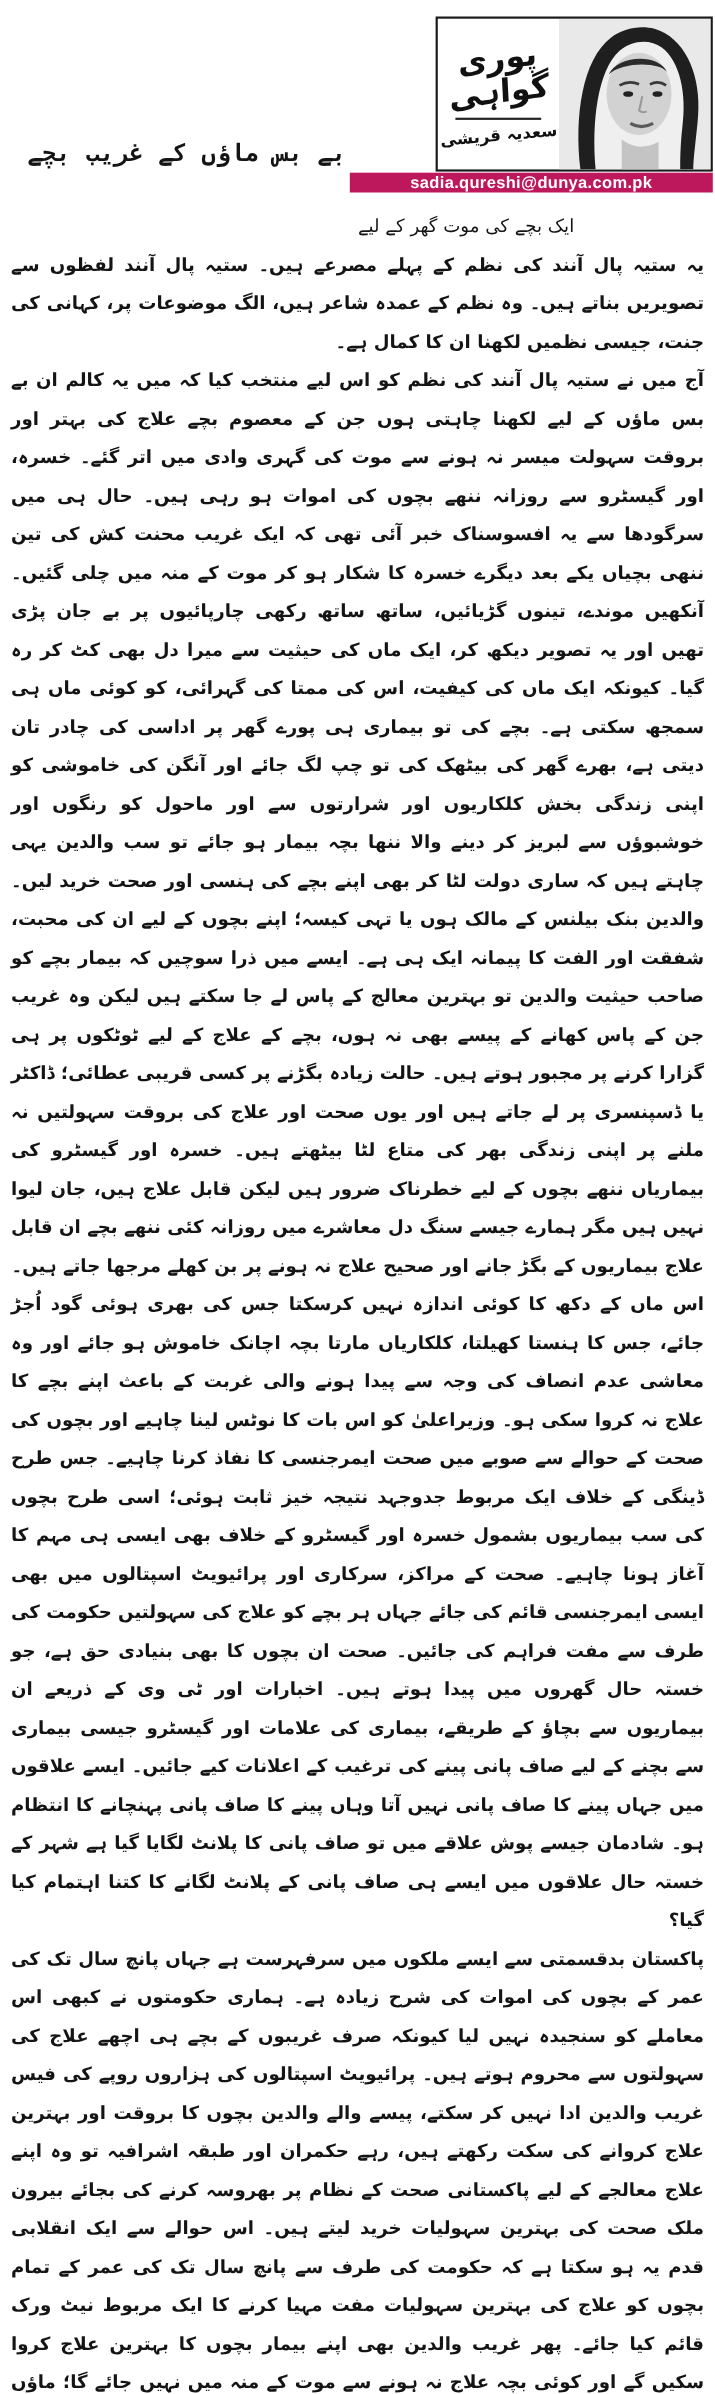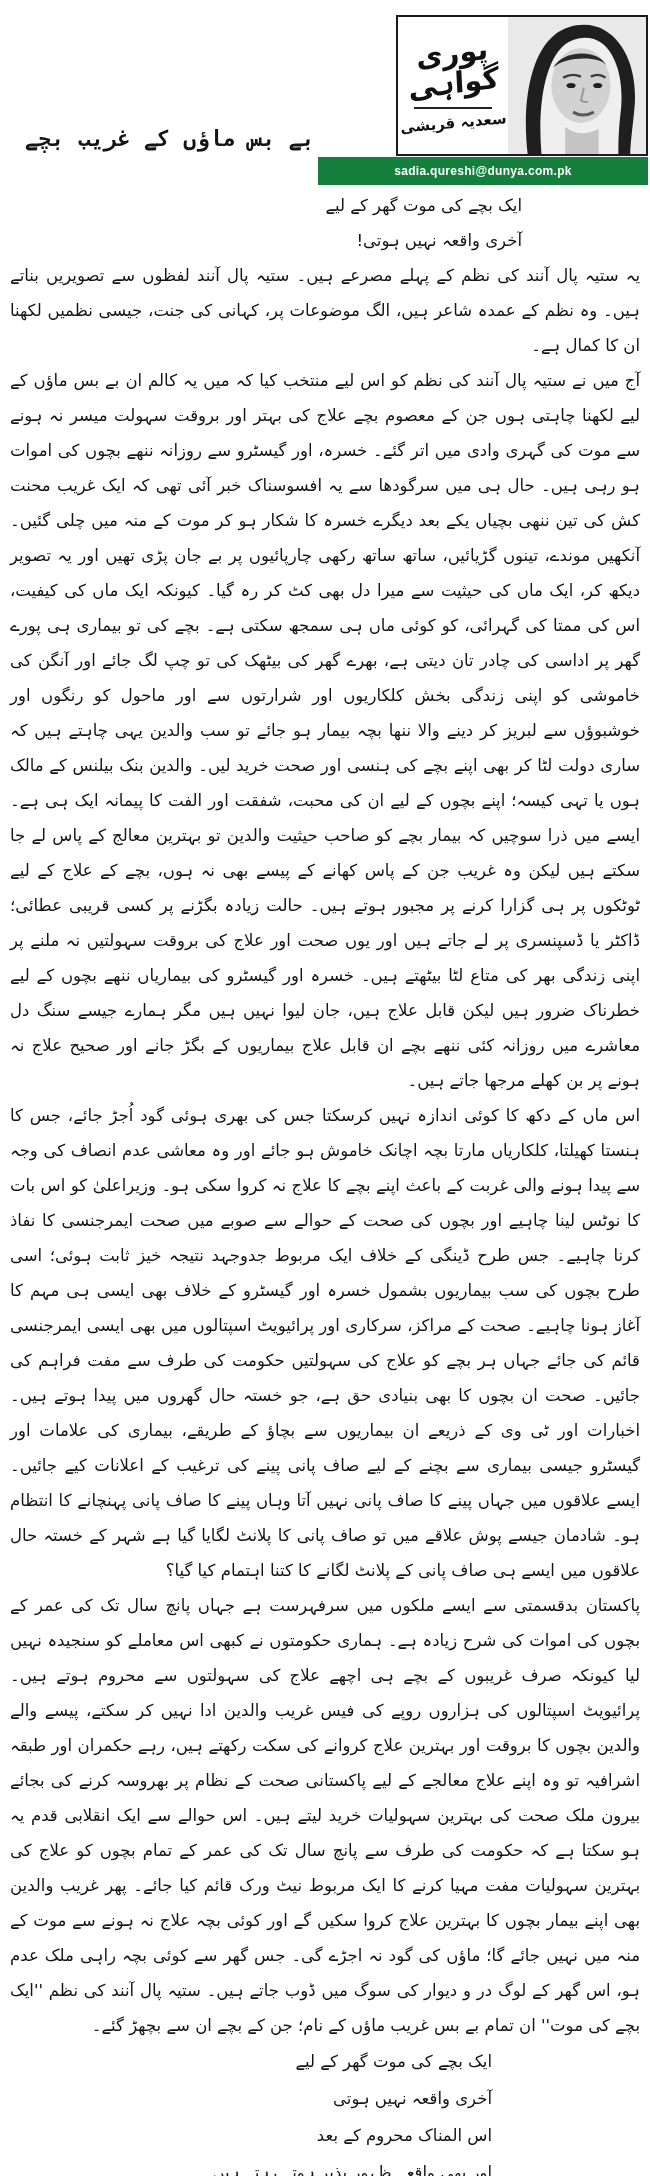--- a/index.html
+++ b/index.html
@@ -32,36 +32,36 @@
     transform:rotate(-7deg) skewX(-4deg);
   }
   .callig-rule { width:78px; border-top:2px solid #222; margin:9px 0 5px; }
   .author-name {
     direction:rtl; font-size:15px; font-weight:bold; color:#111;
     transform:rotate(-5deg);
   }
   .photo-wrap { flex:1; overflow:hidden; }
   .photo-wrap svg { display:block; width:100%; height:100%; }
   .email-bar {
-    position:absolute; top:157px; right:2px; width:330px; height:28px;
-    background:#15803d; color:#fff;
+    position:absolute; top:157px; right:2px; width:330px; height:18px;
+    background:#be185d; color:#fff;
     font-family:"Liberation Sans", sans-serif;
-    font-weight:bold; font-size:12px;
+    font-weight:bold; font-size:15px;
     display:flex; align-items:center; justify-content:center;
     letter-spacing:0.3px;
   }
 
   
   .body-text {
     direction:rtl; padding:4px 10px 0 10px;
     font-size:16.5px; line-height:35px; text-align:justify;
   }
   .opening-verse { text-align:right; padding-left:120px; padding-right:118px; }
   .verse-line { white-space:nowrap; }
-  .paragraphs p { margin:0; }
+  .paragraphs p { margin:0;font-weight:bold; }
 
   .poem { text-align:right; padding-right:148px; line-height:37px; }
   .poem-line {}
 </style>
 </head>
 <body>
 
 <div class="page">
 
   <div class="header">
@@ -101,21 +101,20 @@
       </div>
     </div>
 
     <div class="email-bar">sadia.qureshi@dunya.com.pk</div>
   </div>
 
   <div class="body-text">
 
     <div class="opening-verse">
         <div class="verse-line">ایک بچے کی موت گھر کے لیے</div>
-        <div class="verse-line">آخری واقعہ نہیں ہوتی!</div>
       </div>
 
     <div class="paragraphs">
         <p class="para">یہ ستیہ پال آنند کی نظم کے پہلے مصرعے ہیں۔ ستیہ پال آنند لفظوں سے تصویریں بناتے ہیں۔ وہ نظم کے عمدہ شاعر ہیں، الگ موضوعات پر، کہانی کی جنت، جیسی نظمیں لکھنا ان کا کمال ہے۔</p>
         <p class="para">آج میں نے ستیہ پال آنند کی نظم کو اس لیے منتخب کیا کہ میں یہ کالم ان بے بس ماؤں کے لیے لکھنا چاہتی ہوں جن کے معصوم بچے علاج کی بہتر اور بروقت سہولت میسر نہ ہونے سے موت کی گہری وادی میں اتر گئے۔ خسرہ، اور گیسٹرو سے روزانہ ننھے بچوں کی اموات ہو رہی ہیں۔ حال ہی میں سرگودھا سے یہ افسوسناک خبر آئی تھی کہ ایک غریب محنت کش کی تین ننھی بچیاں یکے بعد دیگرے خسرہ کا شکار ہو کر موت کے منہ میں چلی گئیں۔ آنکھیں موندے، تینوں گڑیائیں، ساتھ ساتھ رکھی چارپائیوں پر بے جان پڑی تھیں اور یہ تصویر دیکھ کر، ایک ماں کی حیثیت سے میرا دل بھی کٹ کر رہ گیا۔ کیونکہ ایک ماں کی کیفیت، اس کی ممتا کی گہرائی، کو کوئی ماں ہی سمجھ سکتی ہے۔ بچے کی تو بیماری ہی پورے گھر پر اداسی کی چادر تان دیتی ہے، بھرے گھر کی بیٹھک کی تو چپ لگ جائے اور آنگن کی خاموشی کو اپنی زندگی بخش کلکاریوں اور شرارتوں سے اور ماحول کو رنگوں اور خوشبوؤں سے لبریز کر دینے والا ننھا بچہ بیمار ہو جائے تو سب والدین یہی چاہتے ہیں کہ ساری دولت لٹا کر بھی اپنے بچے کی ہنسی اور صحت خرید لیں۔ والدین بنک بیلنس کے مالک ہوں یا تہی کیسہ؛ اپنے بچوں کے لیے ان کی محبت، شفقت اور الفت کا پیمانہ ایک ہی ہے۔ ایسے میں ذرا سوچیں کہ بیمار بچے کو صاحب حیثیت والدین تو بہترین معالج کے پاس لے جا سکتے ہیں لیکن وہ غریب جن کے پاس کھانے کے پیسے بھی نہ ہوں، بچے کے علاج کے لیے ٹوٹکوں پر ہی گزارا کرنے پر مجبور ہوتے ہیں۔ حالت زیادہ بگڑنے پر کسی قریبی عطائی؛ ڈاکٹر یا ڈسپنسری پر لے جاتے ہیں اور یوں صحت اور علاج کی بروقت سہولتیں نہ ملنے پر اپنی زندگی بھر کی متاع لٹا بیٹھتے ہیں۔ خسرہ اور گیسٹرو کی بیماریاں ننھے بچوں کے لیے خطرناک ضرور ہیں لیکن قابل علاج ہیں، جان لیوا نہیں ہیں مگر ہمارے جیسے سنگ دل معاشرے میں روزانہ کئی ننھے بچے ان قابل علاج بیماریوں کے بگڑ جانے اور صحیح علاج نہ ہونے پر بن کھلے مرجھا جاتے ہیں۔</p>
         <p class="para">اس ماں کے دکھ کا کوئی اندازہ نہیں کرسکتا جس کی بھری ہوئی گود اُجڑ جائے، جس کا ہنستا کھیلتا، کلکاریاں مارتا بچہ اچانک خاموش ہو جائے اور وہ معاشی عدم انصاف کی وجہ سے پیدا ہونے والی غربت کے باعث اپنے بچے کا علاج نہ کروا سکی ہو۔ وزیراعلیٰ کو اس بات کا نوٹس لینا چاہیے اور بچوں کی صحت کے حوالے سے صوبے میں صحت ایمرجنسی کا نفاذ کرنا چاہیے۔ جس طرح ڈینگی کے خلاف ایک مربوط جدوجہد نتیجہ خیز ثابت ہوئی؛ اسی طرح بچوں کی سب بیماریوں بشمول خسرہ اور گیسٹرو کے خلاف بھی ایسی ہی مہم کا آغاز ہونا چاہیے۔ صحت کے مراکز، سرکاری اور پرائیویٹ اسپتالوں میں بھی ایسی ایمرجنسی قائم کی جائے جہاں ہر بچے کو علاج کی سہولتیں حکومت کی طرف سے مفت فراہم کی جائیں۔ صحت ان بچوں کا بھی بنیادی حق ہے، جو خستہ حال گھروں میں پیدا ہوتے ہیں۔ اخبارات اور ٹی وی کے ذریعے ان بیماریوں سے بچاؤ کے طریقے، بیماری کی علامات اور گیسٹرو جیسی بیماری سے بچنے کے لیے صاف پانی پینے کی ترغیب کے اعلانات کیے جائیں۔ ایسے علاقوں میں جہاں پینے کا صاف پانی نہیں آتا وہاں پینے کا صاف پانی پہنچانے کا انتظام ہو۔ شادمان جیسے پوش علاقے میں تو صاف پانی کا پلانٹ لگایا گیا ہے شہر کے خستہ حال علاقوں میں ایسے ہی صاف پانی کے پلانٹ لگانے کا کتنا اہتمام کیا گیا؟</p>
         <p class="para">پاکستان بدقسمتی سے ایسے ملکوں میں سرفہرست ہے جہاں پانچ سال تک کی عمر کے بچوں کی اموات کی شرح زیادہ ہے۔ ہماری حکومتوں نے کبھی اس معاملے کو سنجیدہ نہیں لیا کیونکہ صرف غریبوں کے بچے ہی اچھے علاج کی سہولتوں سے محروم ہوتے ہیں۔ پرائیویٹ اسپتالوں کی ہزاروں روپے کی فیس غریب والدین ادا نہیں کر سکتے، پیسے والے والدین بچوں کا بروقت اور بہترین علاج کروانے کی سکت رکھتے ہیں، رہے حکمران اور طبقہ اشرافیہ تو وہ اپنے علاج معالجے کے لیے پاکستانی صحت کے نظام پر بھروسہ کرنے کی بجائے بیرون ملک صحت کی بہترین سہولیات خرید لیتے ہیں۔ اس حوالے سے ایک انقلابی قدم یہ ہو سکتا ہے کہ حکومت کی طرف سے پانچ سال تک کی عمر کے تمام بچوں کو علاج کی بہترین سہولیات مفت مہیا کرنے کا ایک مربوط نیٹ ورک قائم کیا جائے۔ پھر غریب والدین بھی اپنے بیمار بچوں کا بہترین علاج کروا سکیں گے اور کوئی بچہ علاج نہ ہونے سے موت کے منہ میں نہیں جائے گا؛ ماؤں کی گود نہ اجڑے گی۔ جس گھر سے کوئی بچہ راہی ملک عدم ہو، اس گھر کے لوگ در و دیوار کی سوگ میں ڈوب جاتے ہیں۔ ستیہ پال آنند کی نظم ''ایک بچے کی موت'' ان تمام بے بس غریب ماؤں کے نام؛ جن کے بچے ان سے بچھڑ گئے۔</p>
       </div>
 
     <div class="poem">

